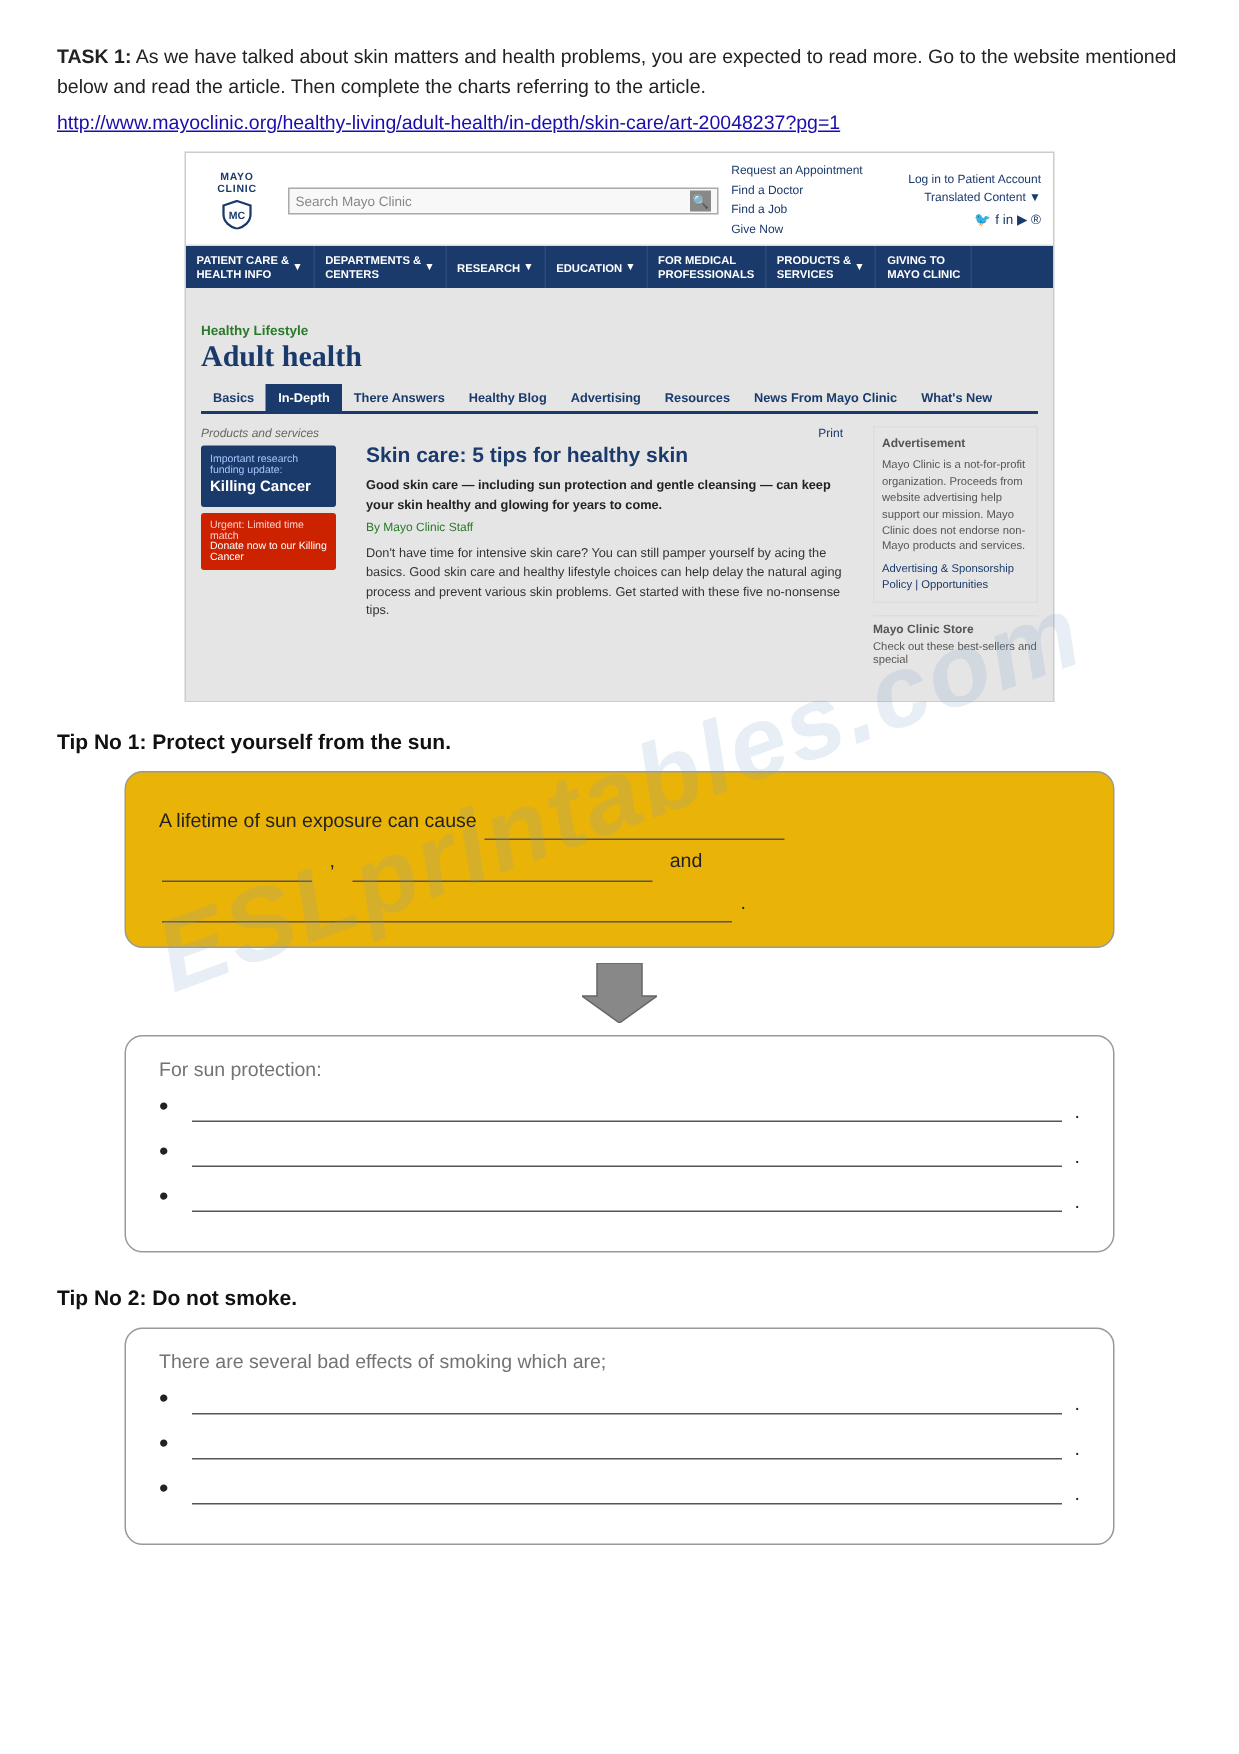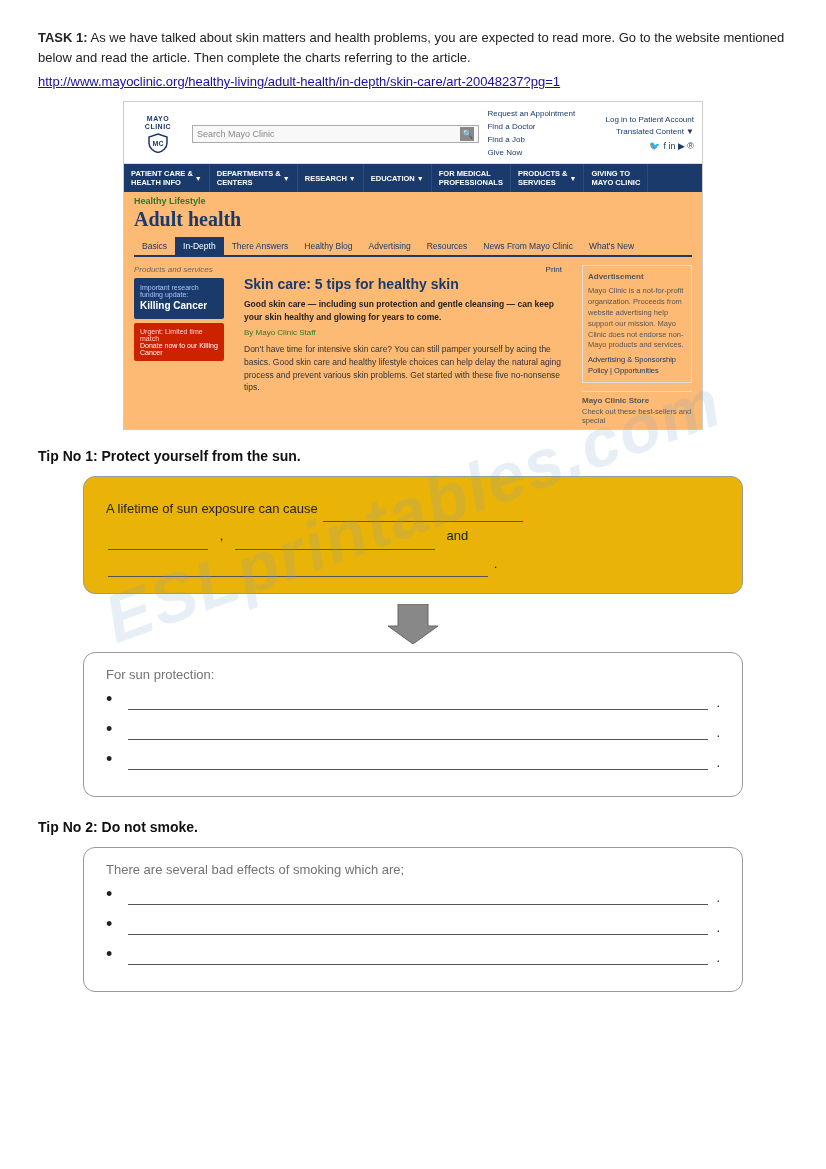--- a/index.html
+++ b/index.html
@@ -112,22 +112,22 @@
       align-items: center;
       gap: 1px;
     }
     .mayo-nav-arrow {
       font-size: 7px;
       margin-left: 1px;
     }
 
     
     .mayo-content {
-      padding: 4px 10px;
-      background: #fdba74;
+      padding: 23px 10px;
+      background: #e5e5e5;
     }
     .mayo-healthy-lifestyle {
       font-size: 9px;
       color: #2a7a2a;
       font-weight: bold;
       margin-bottom: 2px;
     }
     .mayo-adult-health {
       font-size: 20px;
       font-weight: bold;
@@ -143,20 +143,21 @@
       margin-bottom: 8px;
       gap: 0;
     }
     .mayo-tab {
       padding: 3px 7px;
       font-size: 8.5px;
       color: #1a3a6b;
       cursor: pointer;
       border: 1px solid transparent;
       white-space: nowrap;
+      font-weight: bold;
     }
     .mayo-tab.active {
       background: #1a3a6b;
       color: #fff;
     }
     .mayo-left-sidebar {
       width: 90px;
       min-width: 90px;
       font-size: 8px;
     }

